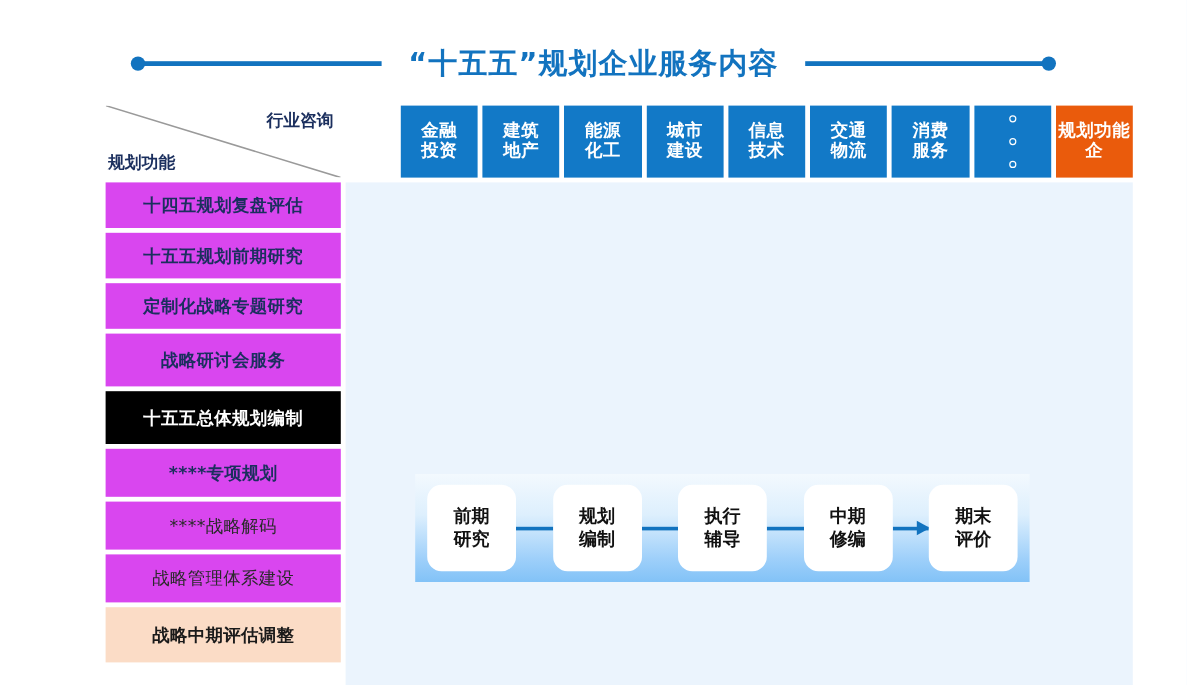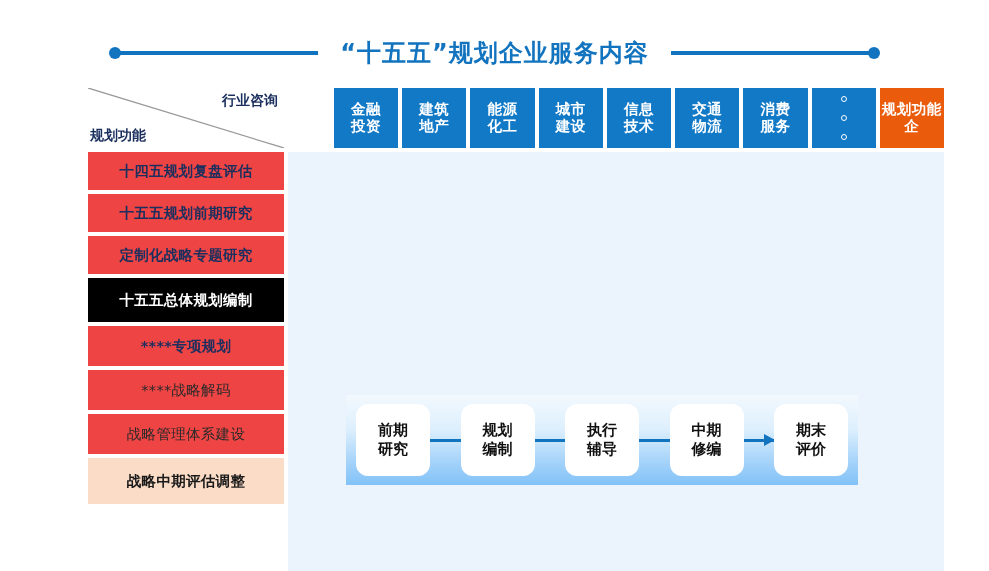--- a/index.html
+++ b/index.html
@@ -138,21 +138,21 @@
   }
 
   #sidebar {
     width: 196px;
     flex: 0 0 196px;
     display: flex;
     flex-direction: column;
     gap: 4px;
   }
   .srow {
-    background: #ef4444;
+    background: #d946ef;
     color: #1b2f5e;
     display: flex;
     align-items: center;
     justify-content: center;
     text-align: center;
     font-size: 14.5px;
     font-weight: bold;
     letter-spacing: 0.3px;
   }
   .srow.h38 { height: 38px; }
@@ -299,20 +299,21 @@
 
     </div>
   </div>
 
   <div id="body-row">
 
     <div id="sidebar">
       <div class="srow h38">十四五规划复盘评估</div>
       <div class="srow h38">十五五规划前期研究</div>
       <div class="srow h38">定制化战略专题研究</div>
+      <div class="srow h44">战略研讨会服务</div>
       <div class="srow h44 active">十五五总体规划编制</div>
       <div class="srow h40">****专项规划</div>
       <div class="srow h40 normal">****战略解码</div>
       <div class="srow h40 normal">战略管理体系建设</div>
       <div class="srow h46 peach">战略中期评估调整</div>
     </div>
 
     <div id="panel">
 
       <div id="flow-band">

